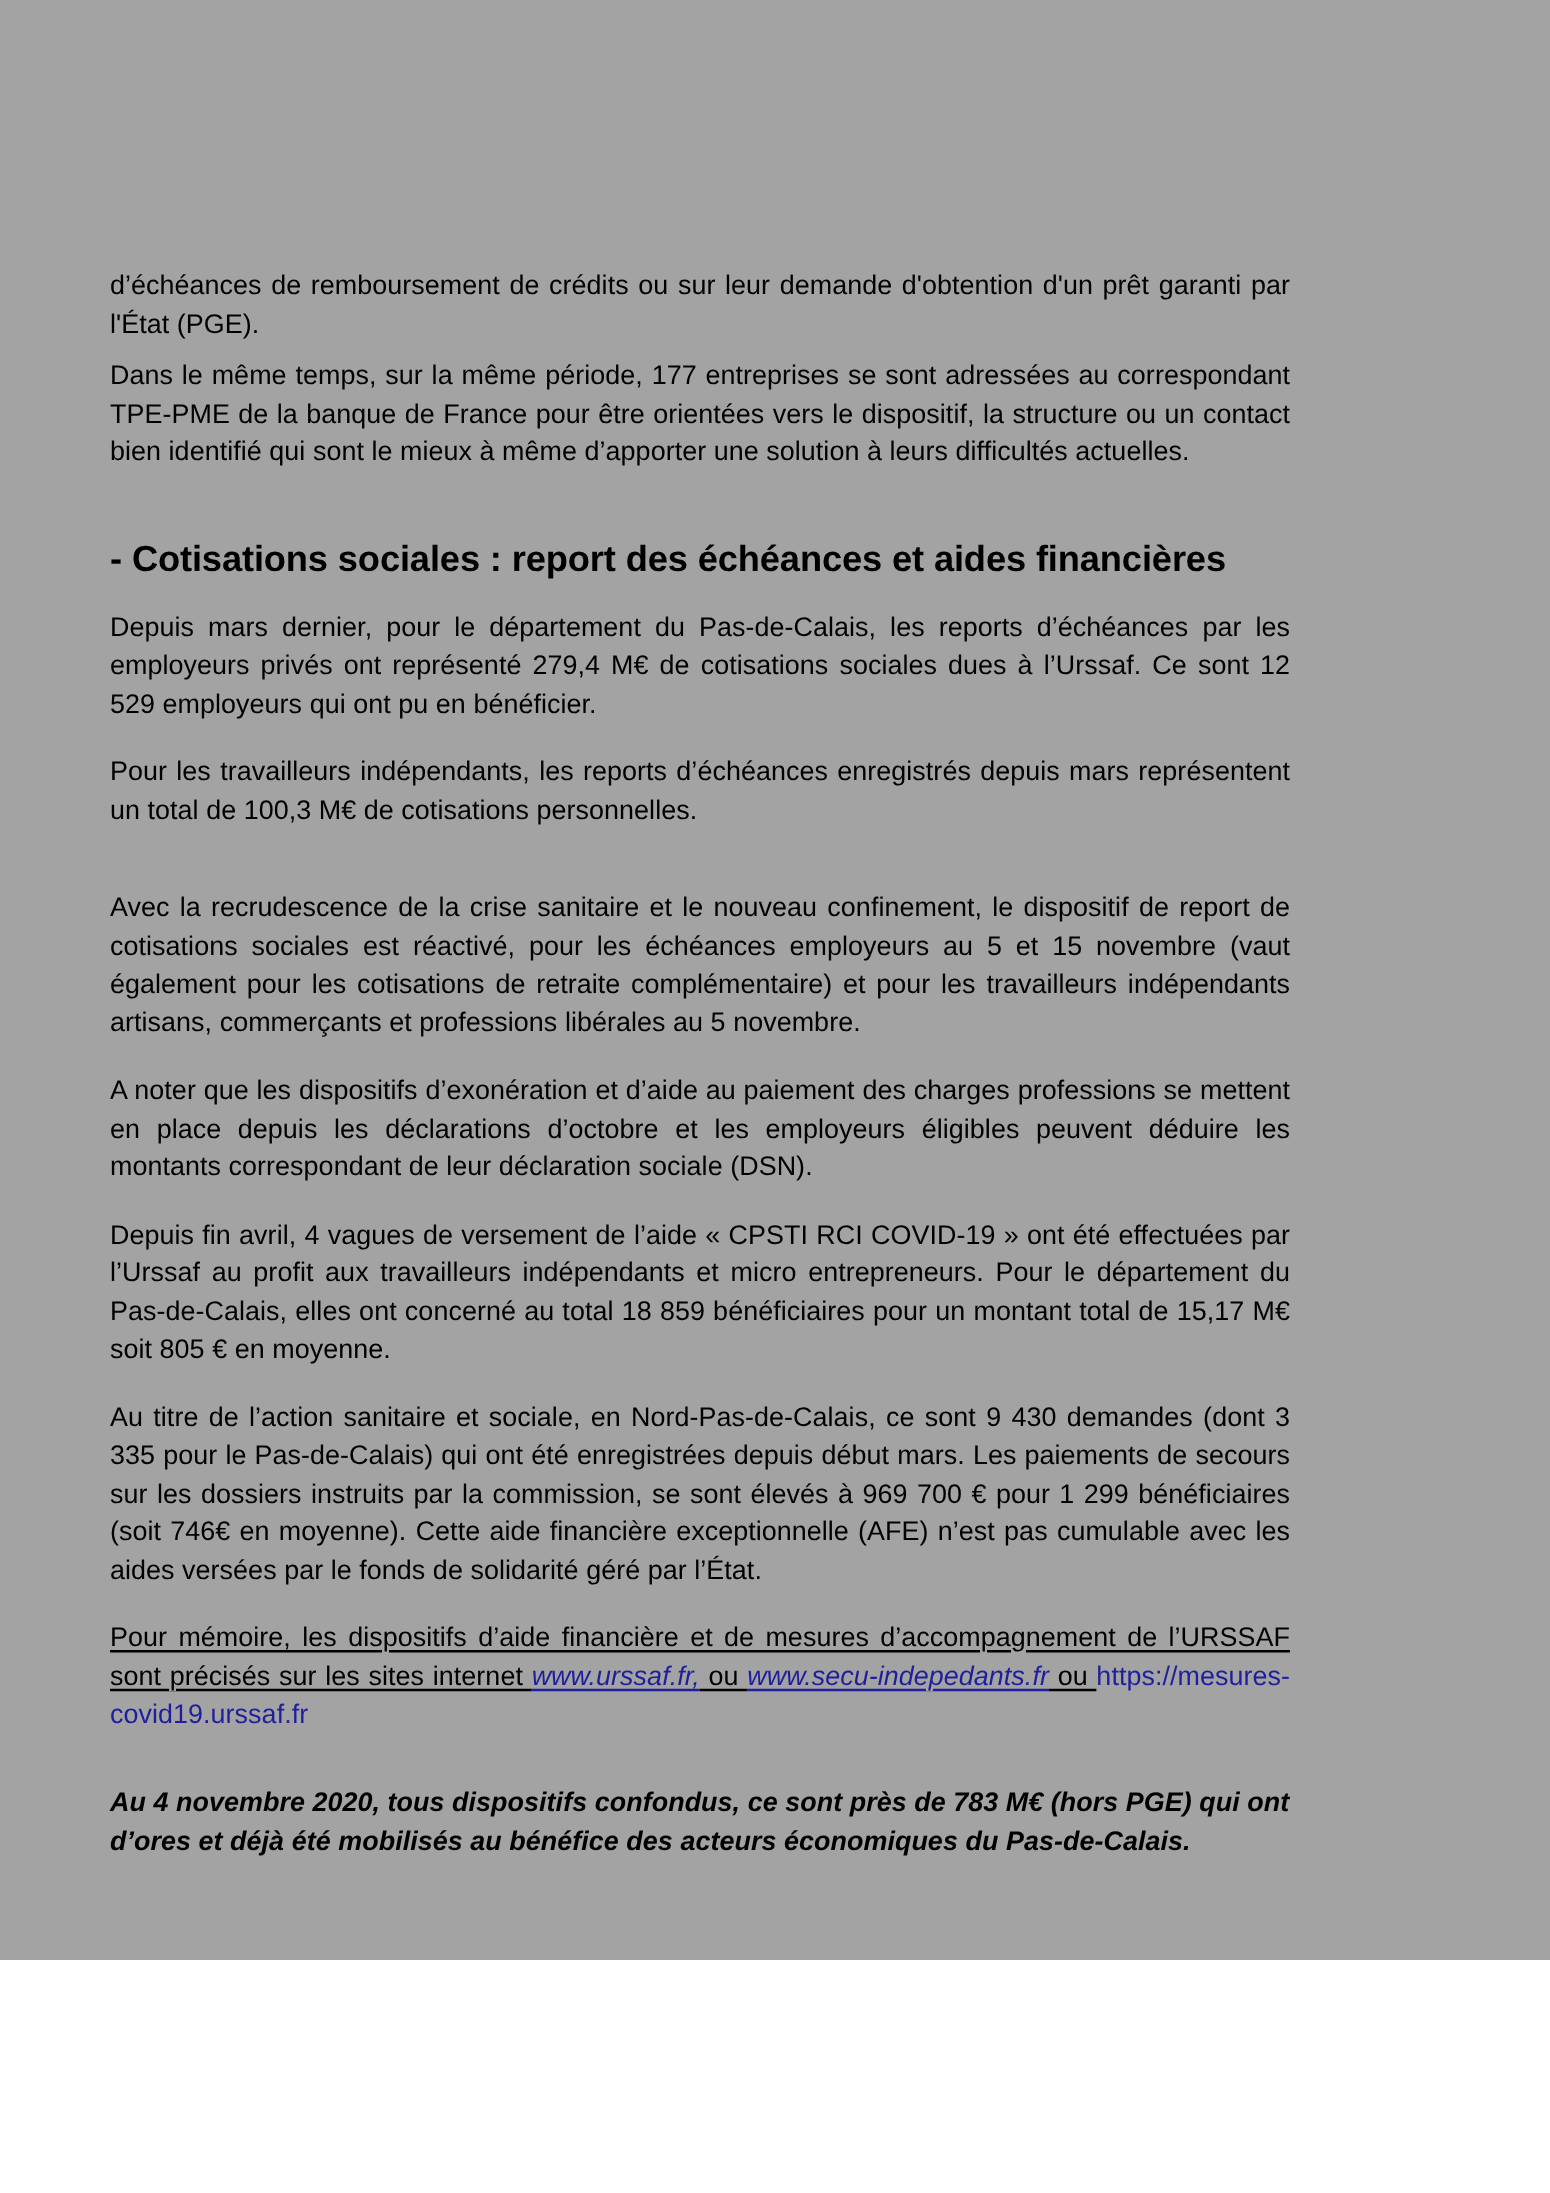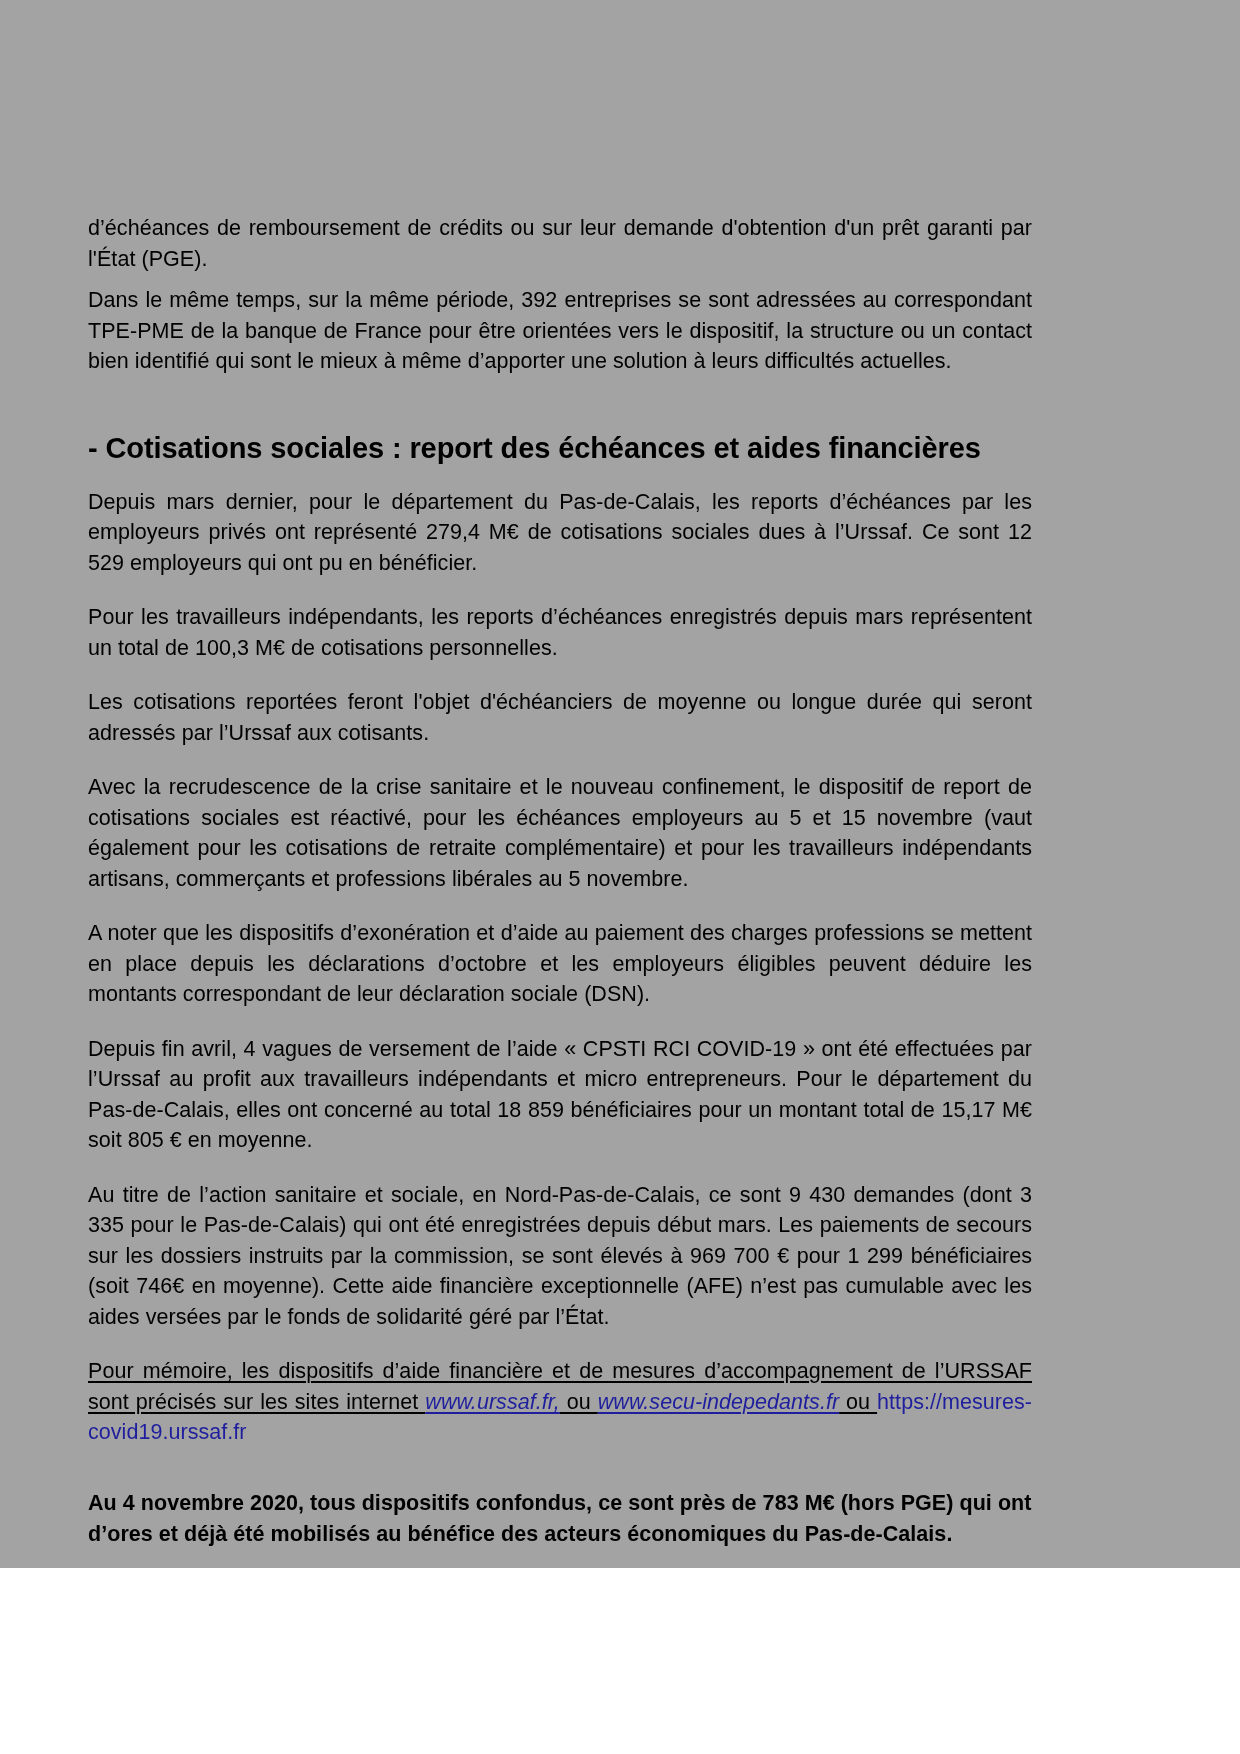--- a/index.html
+++ b/index.html
@@ -75,54 +75,54 @@
   .link-plain {
     color: #1f1f9e;
     text-decoration: none;
   }
 
   .closing {
     font-weight: bold;
     font-size: 21.5px;
     line-height: 31px;
     text-align: left;
+    font-style: italic;
   }
 
   
   .content p {
     font-stretch: condensed;
   }
 </style>
 </head>
 <body>
 
 <div class="page">
   <div class="content">
 
     <p class="para">d’échéances de remboursement de crédits ou sur leur demande d'obtention d'un prêt garanti par l'État (PGE).</p>
 
     <div class="gap-sm"></div>
 
-    <p class="para">Dans le même temps, sur la même période, 392 entreprises se sont adressées au correspondant TPE-PME de la banque de France pour être orientées vers le dispositif, la structure ou un contact bien identifié qui sont le mieux à même d’apporter une solution à leurs difficultés actuelles.</p>
+    <p class="para">Dans le même temps, sur la même période, 177 entreprises se sont adressées au correspondant TPE-PME de la banque de France pour être orientées vers le dispositif, la structure ou un contact bien identifié qui sont le mieux à même d’apporter une solution à leurs difficultés actuelles.</p>
 
     <div class="gap-xl"></div>
 
     <p class="heading">- Cotisations sociales : report des échéances et aides financières</p>
 
     <div class="gap-md"></div>
 
     <p class="para">Depuis mars dernier, pour le département du Pas-de-Calais, les reports d’échéances par les employeurs privés ont représenté 279,4 M€ de cotisations sociales dues à l’Urssaf. Ce sont 12 529 employeurs qui ont pu en bénéficier.</p>
 
     <div class="gap-md"></div>
 
     <p class="para">Pour les travailleurs indépendants, les reports d’échéances enregistrés depuis mars représentent un total de 100,3 M€ de cotisations personnelles.</p>
 
     <div class="gap-md"></div>
 
-    <p class="para">Les cotisations reportées feront l'objet d'échéanciers de moyenne ou longue durée qui seront adressés par l’Urssaf aux cotisants.</p>
 
     <div class="gap-md"></div>
 
     <p class="para">Avec la recrudescence de la crise sanitaire et le nouveau confinement, le dispositif de report de cotisations sociales est réactivé, pour les échéances employeurs au 5 et 15 novembre (vaut également pour les cotisations de retraite complémentaire) et pour les travailleurs indépendants artisans, commerçants et professions libérales au 5 novembre.</p>
 
     <div class="gap-md"></div>
 
     <p class="para">A noter que les dispositifs d’exonération et d’aide au paiement des charges professions se mettent en place depuis les déclarations d’octobre et les employeurs éligibles peuvent déduire les montants correspondant de leur déclaration sociale (DSN).</p>
 
     <div class="gap-md"></div>

